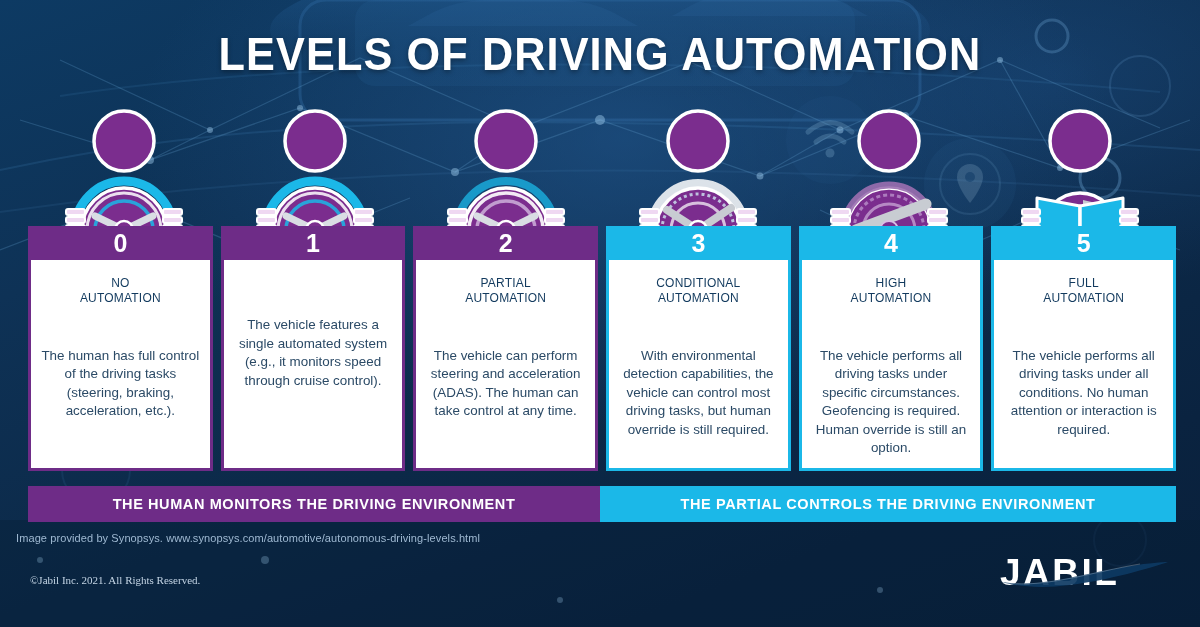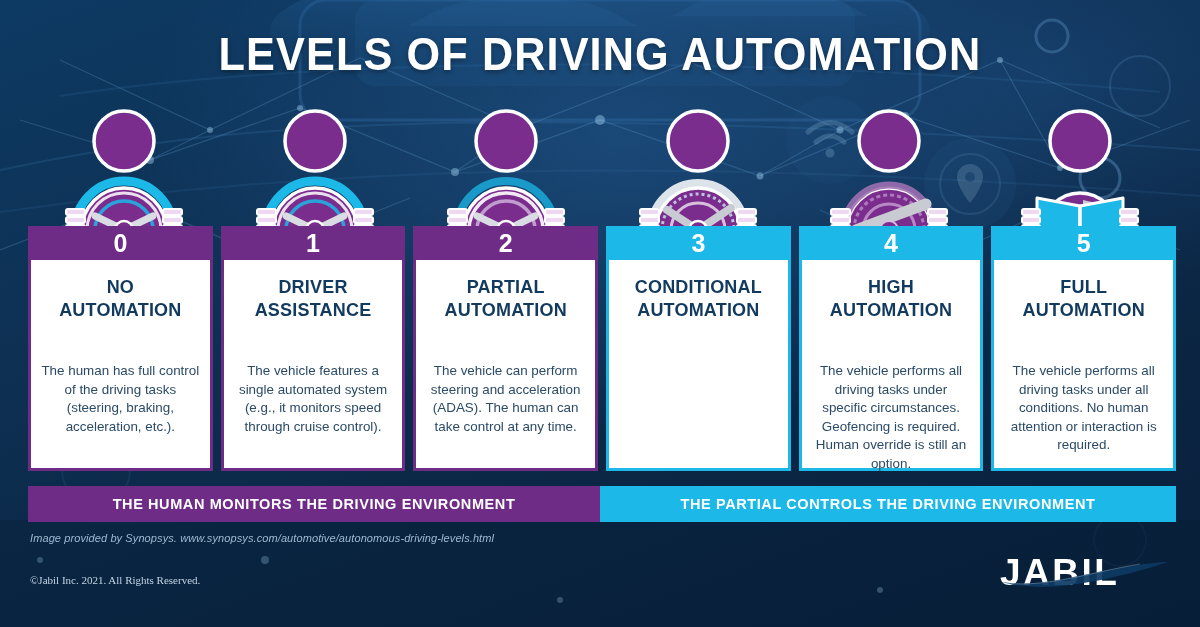--- a/index.html
+++ b/index.html
@@ -88,22 +88,22 @@
     background: #ffffff;
     margin: 0 3px;
     flex: 1 1 auto;
     height: 208px;
     padding: 16px 10px 10px;
     text-align: center;
   }
   .card-title {
     color: #123a5e;
     font-family: "Liberation Sans Narrow", "Liberation Sans", sans-serif;
-    font-weight: bold;
-    font-size: 18px;
+    font-weight: normal;
+    font-size: 12px;
     line-height: 1.28;
     letter-spacing: 0.2px;
     margin-bottom: 12px;
     white-space: pre-line;
   }
   .card-desc {
     color: #2b4a66;
     font-family: "Liberation Sans Narrow", "Liberation Sans", sans-serif;
     font-size: 13.4px;
     line-height: 1.38;
@@ -129,24 +129,23 @@
     font-size: 14.5px;
     letter-spacing: 0.6px;
   }
   .banner.purple { background: #6e2c87; flex: 0 0 572px; }
   .banner.cyan   { background: #1bb8e8; flex: 1 1 auto; }
 
   
   .attribution {
     position: absolute;
     top: 532px;
-    left: 30px;
+    left: 16px;
     color: #9fb9d2;
     font-family: "Liberation Sans Narrow", "Liberation Sans", sans-serif;
-    font-style: italic;
     font-size: 11px;
     letter-spacing: 0.1px;
   }
   .copyright {
     position: absolute;
     top: 574px;
     left: 30px;
     color: #c3d4e4;
     font-family: Liberation Serif, serif;
     font-size: 11px;
@@ -367,40 +366,39 @@
       <div class="card-body">
         <div class="card-title">NO
 AUTOMATION</div>
         <div class="card-desc">The human has full control of the driving tasks (steering, braking, acceleration, etc.).</div>
       </div>
     </div>
 
     <div class="card purple">
       <div class="card-number">1</div>
       <div class="card-body">
-        <div class="card-title">DRIVER
-ASSISTANCE</div>
         <div class="card-desc">The vehicle features a single automated system (e.g., it monitors speed through cruise control).</div>
       </div>
     </div>
 
     <div class="card purple">
       <div class="card-number">2</div>
       <div class="card-body">
         <div class="card-title">PARTIAL
 AUTOMATION</div>
         <div class="card-desc">The vehicle can perform steering and acceleration (ADAS). The human can take control at any time.</div>
       </div>
     </div>
 
     <div class="card cyan">
       <div class="card-number">3</div>
       <div class="card-body">
         <div class="card-title">CONDITIONAL
 AUTOMATION</div>
+        <div class="card-desc">With environmental detection capabilities, the vehicle can control most driving tasks, but human override is still required.</div>
       </div>
     </div>
 
     <div class="card cyan">
       <div class="card-number">4</div>
       <div class="card-body">
         <div class="card-title">HIGH
 AUTOMATION</div>
         <div class="card-desc">The vehicle performs all driving tasks under specific circumstances. Geofencing is required. Human override is still an option.</div>
       </div>

